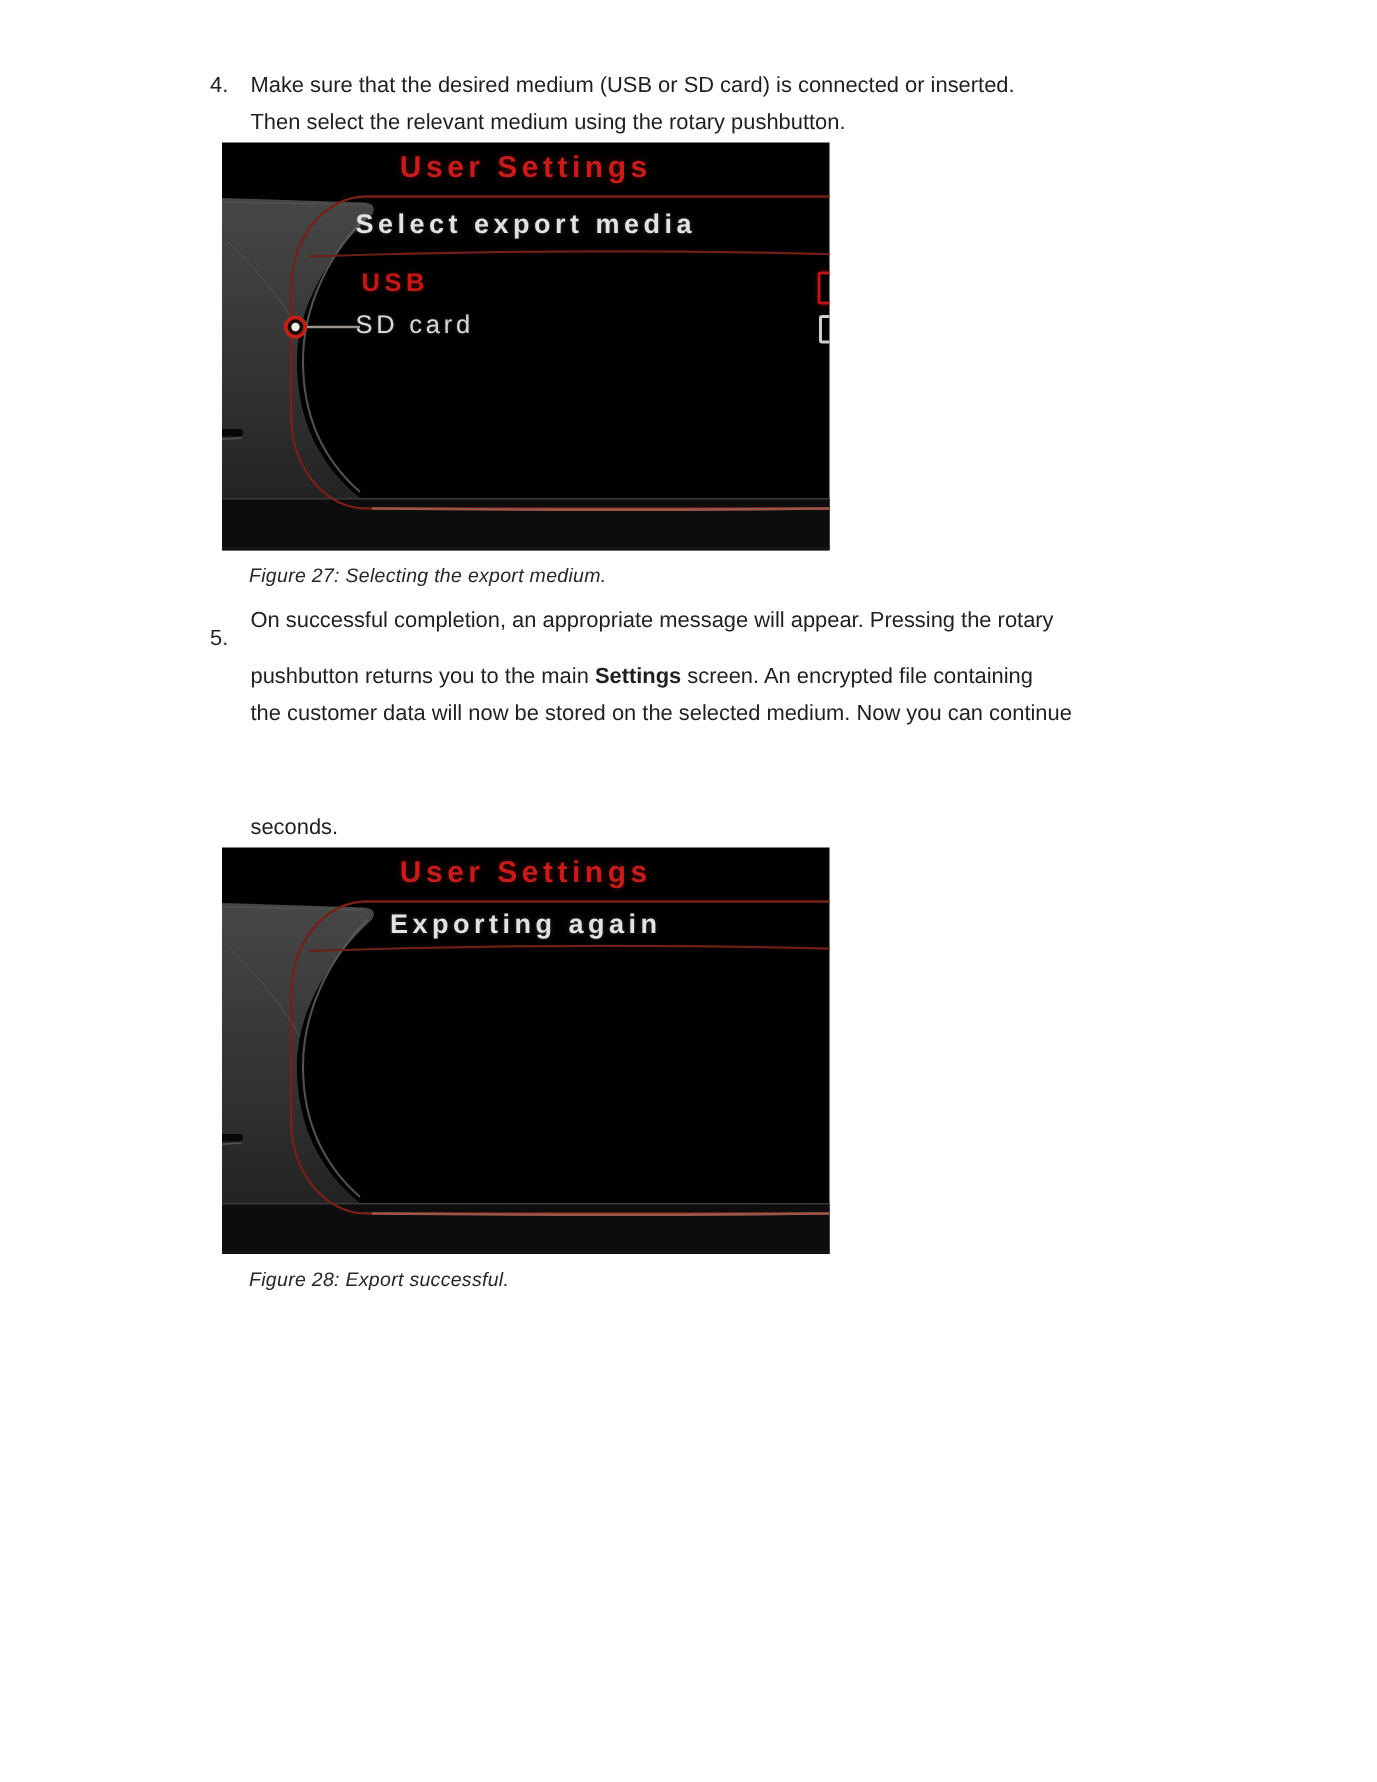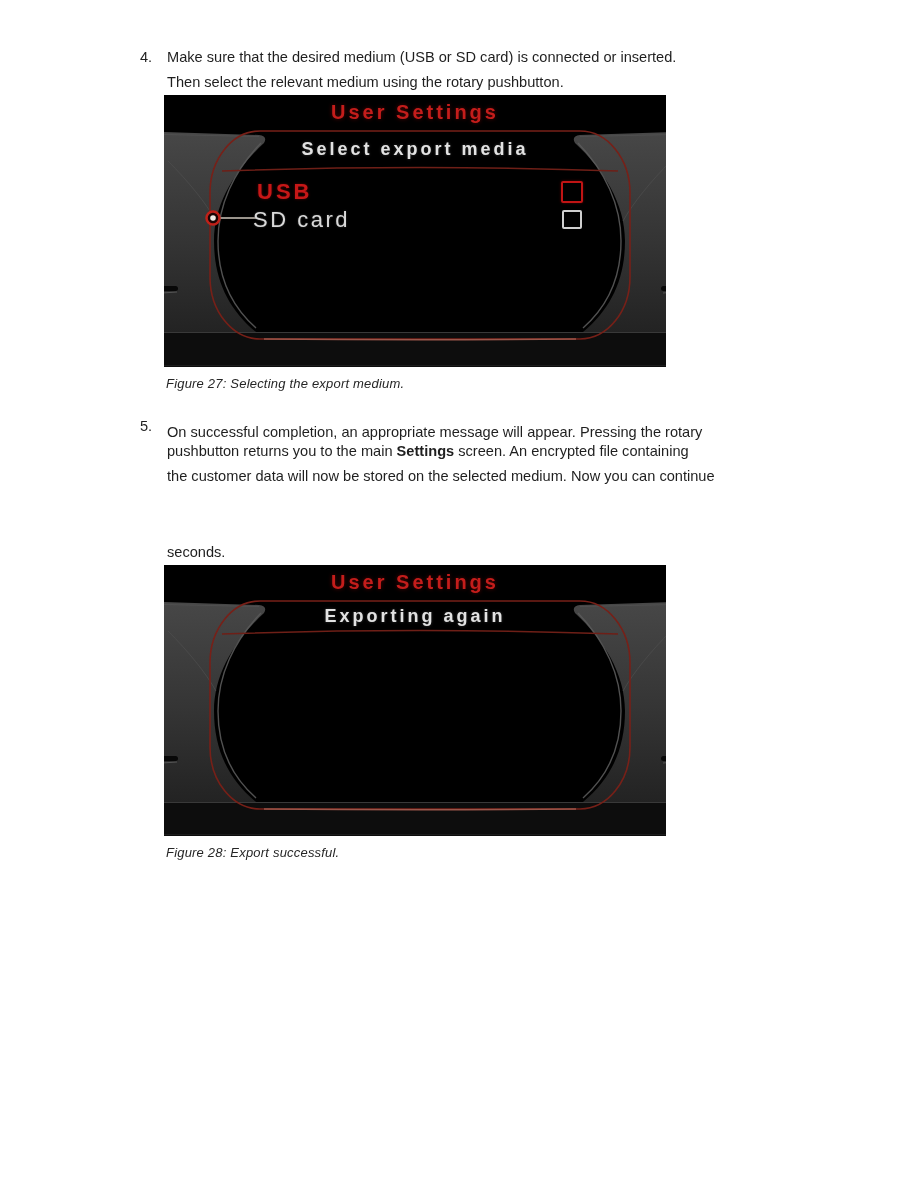--- a/index.html
+++ b/index.html
@@ -6,33 +6,33 @@
   .page{
     position:relative;width:918px;height:1188px;background:#ffffff;
     font-family:"Liberation Sans",sans-serif;color:#1f1f1f;overflow:hidden;
   }
   
   .doc-line{position:absolute;font-size:14.6px;line-height:25.3px;white-space:nowrap;color:#1f1f1f;}
   .step-num{position:absolute;font-size:14.6px;line-height:25.3px;color:#1f1f1f;}
   .caption{position:absolute;font-style:italic;font-size:13px;color:#262626;letter-spacing:.2px;white-space:nowrap;}
   b{font-weight:700;}
   
-  .mmi{position:absolute;left:164px;width:502px;background:#000;overflow:hidden;}
+  .mmi{position:absolute;left:148px;width:405px;background:#000;overflow:hidden;}
   .mmi svg{position:absolute;left:0;top:0;}
   .mmi-title{
     position:absolute;top:6px;left:0;right:0;text-align:center;
     color:#c41d1b;font-size:20px;font-weight:700;letter-spacing:3px;white-space:nowrap;
     text-shadow:0 0 4px rgba(140,10,10,.6);
   }
   .mmi-subtitle{
     position:absolute;left:0;right:0;text-align:center;color:#e2e2e2;
     font-size:18px;font-weight:700;letter-spacing:3px;white-space:nowrap;
     text-shadow:0 0 3px rgba(120,120,120,.45);
   }
-  .mmi-item{position:absolute;white-space:nowrap;font-size:22px;}
+  .mmi-item{position:absolute;white-space:nowrap;font-size:17px;}
   .item-usb{left:93px;top:84px;color:#c61717;font-weight:700;letter-spacing:3px;text-shadow:0 0 3px rgba(150,10,10,.55);}
   .item-sd{left:89px;top:112px;color:#d9d9d9;font-weight:400;letter-spacing:2.5px;text-shadow:0 0 2px rgba(130,130,130,.5);}
   .cb{position:absolute;border-radius:2px;background:transparent;}
   .cb-red{left:397px;top:86px;width:18px;height:18px;border:2.5px solid #c01414;box-shadow:0 0 3px rgba(150,10,10,.5);}
   .cb-white{left:398px;top:115px;width:16px;height:15px;border:2px solid #cfcfcf;}
   .mmi-message{
     position:absolute;left:94px;top:106px;color:#c81a16;font-size:20px;font-weight:700;
     letter-spacing:1.5px;white-space:nowrap;text-shadow:0 0 4px rgba(150,10,10,.6);
   }
 </style>
@@ -86,21 +86,21 @@
     <div class="mmi-subtitle" style="top:44px;">Select export media</div>
     <div class="mmi-item item-usb">USB</div>
     <div class="mmi-item item-sd">SD card</div>
     <div class="cb cb-red"></div>
     <div class="cb cb-white"></div>
   </div>
 
   <div class="caption" style="left:166px;top:376px;">Figure 27: Selecting the export medium.</div>
 
   <span class="step-num" style="left:140px;top:414px;">5.</span>
-  <div class="doc-line" style="left:167px;top:420px;text-align:right;">On successful completion, an appropriate message will appear. Pressing the rotary</div>
+  <div class="doc-line" style="left:167px;top:402px;text-align:right;">On successful completion, an appropriate message will appear. Pressing the rotary</div>
   <div class="doc-line" style="left:167px;top:439px;"><span>pushbutton returns you to the main </span><b>Settings</b><span> screen. An encrypted file containing</span></div>
   <div class="doc-line" style="left:167px;top:464px;">the customer data will now be stored on the selected medium. Now you can continue</div>
   <div class="doc-line" style="left:167px;top:540px;">seconds.</div>
 
   <div class="mmi" style="top:565px;height:271px;">
     <svg width="511" height="271" viewBox="0 0 511 271">
       <defs>
         <linearGradient id="bzg2" x1="0" y1="0" x2="0" y2="1">
           <stop offset="0" stop-color="#474747"></stop>
           <stop offset="0.55" stop-color="#343434"></stop>

